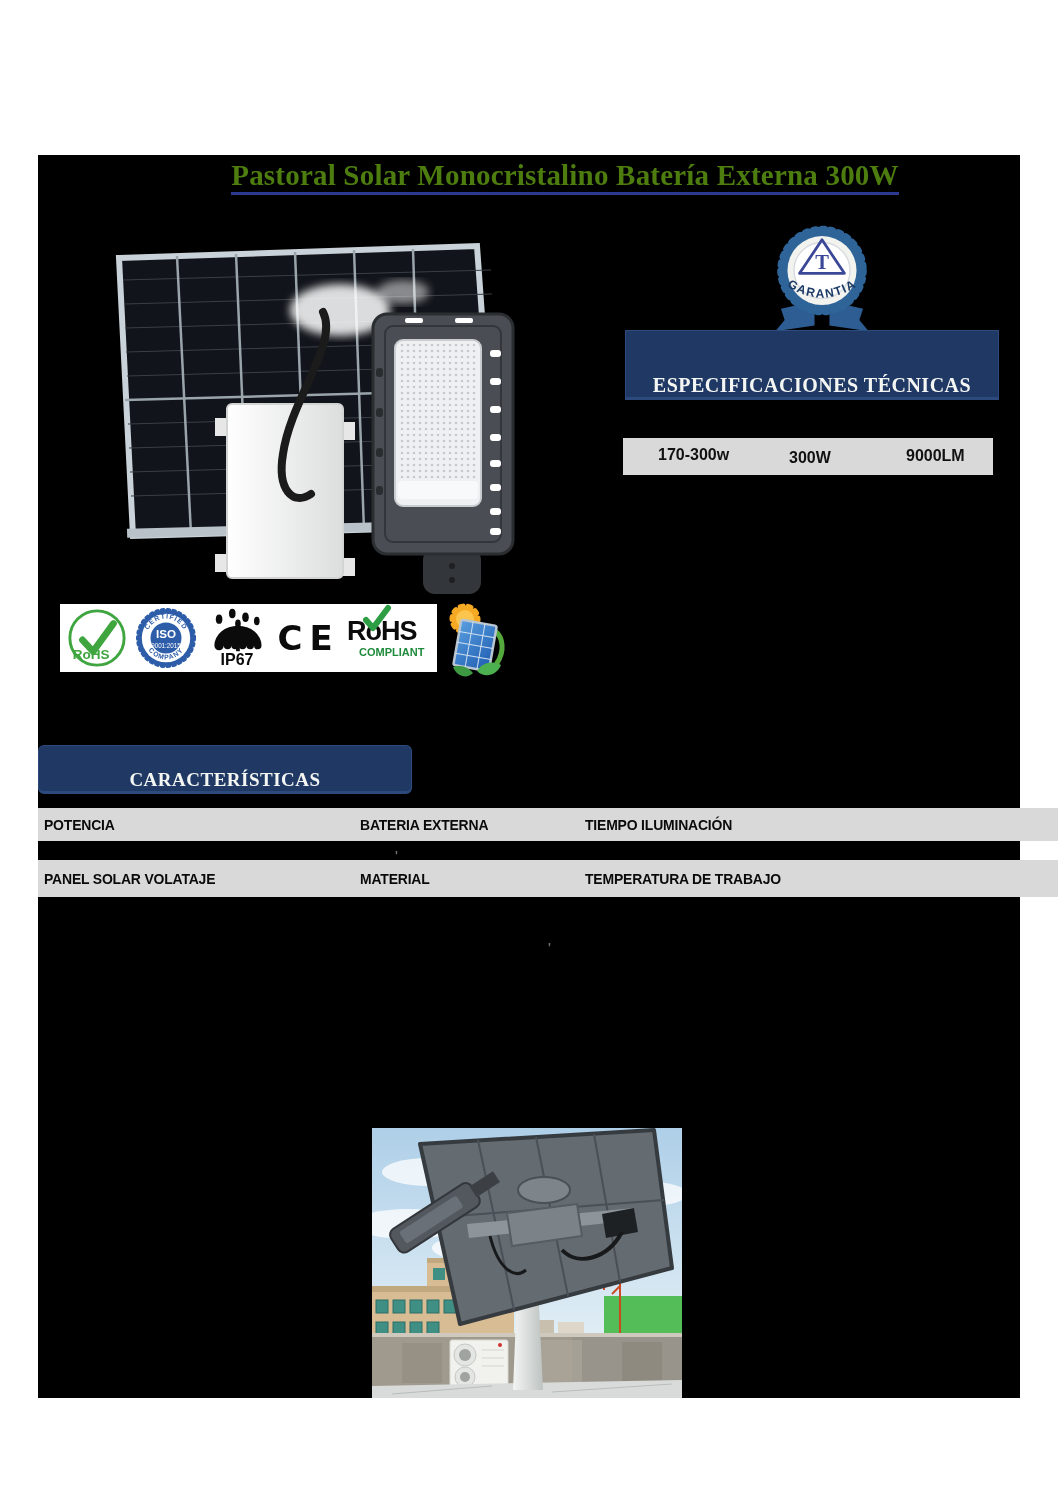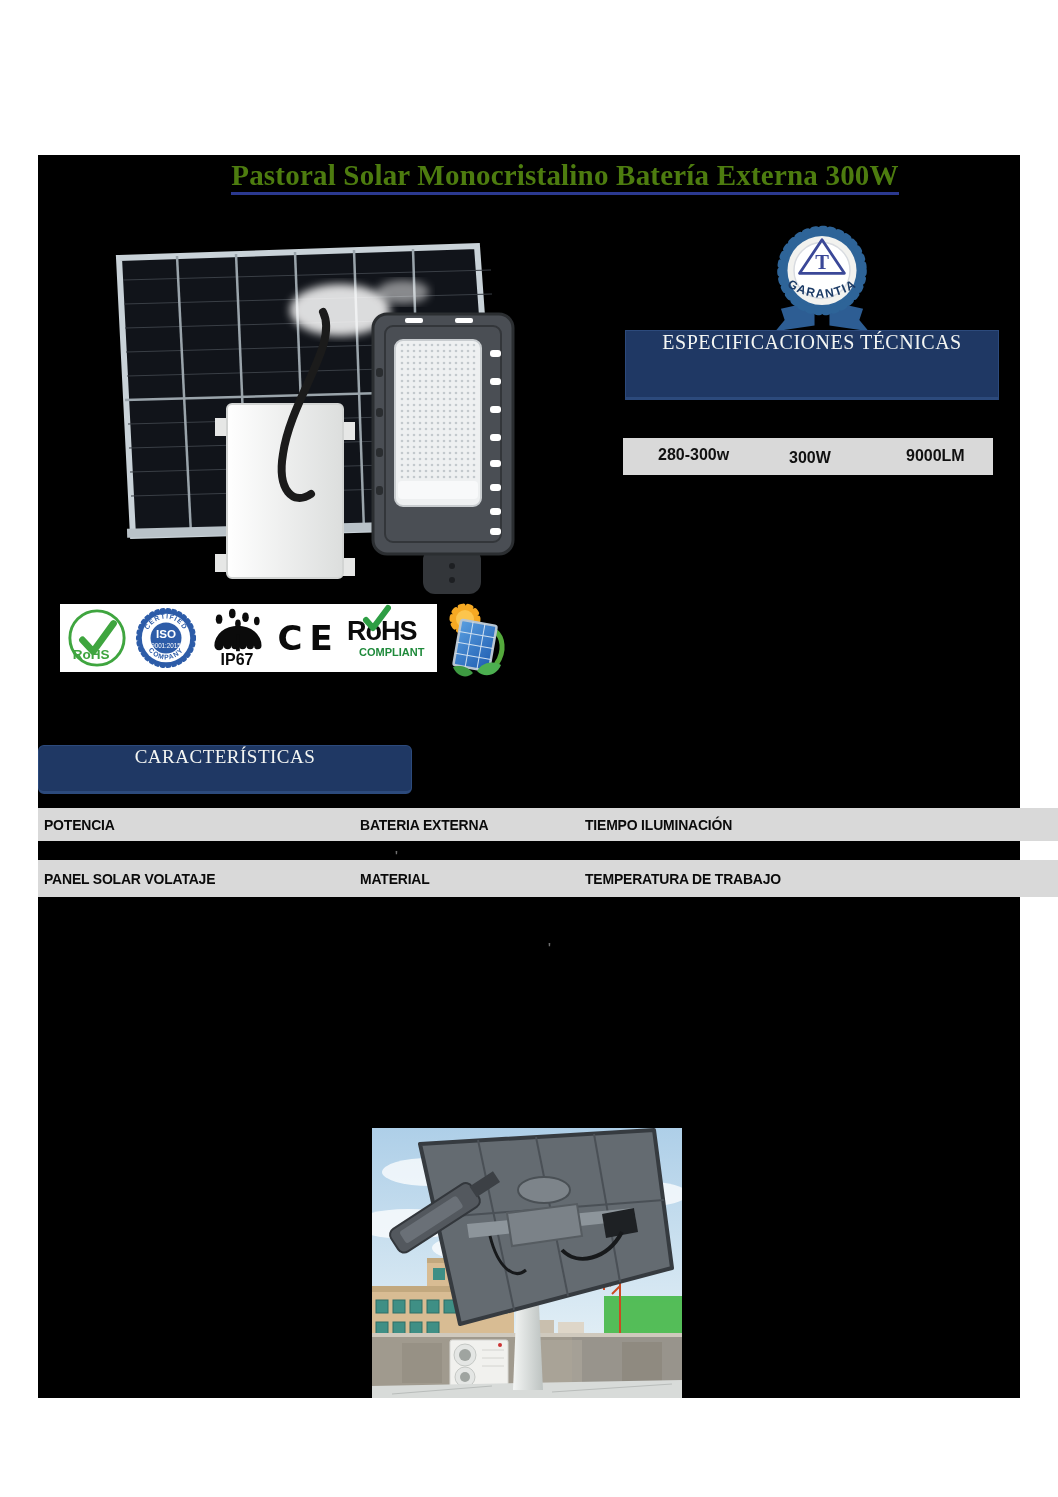--- a/index.html
+++ b/index.html
@@ -8,22 +8,22 @@
   #sheet{position:absolute;left:38px;top:155px;width:982px;height:1243px;background:#000000;}
 
   
   .doc-title{position:absolute;left:0;top:4px;width:100%;text-align:center;
     font-family:"Liberation Serif",serif;font-weight:bold;font-size:29px;letter-spacing:0.2px;
     color:#4d7c0f;margin-left:36px;}
   .doc-title span{border-bottom:3px solid #2b3990;padding-bottom:1px;}
 
   
   .navy-bar{position:absolute;background:#1f3864;border:1px solid #2c4a7c;border-bottom:3px solid #2c4a7c;
-    color:#f4f6f3;font-family:"Liberation Serif",serif;font-weight:normal;
-    display:flex;align-items:flex-start;justify-content:center;letter-spacing:0.5px;}
+    color:#f4f6f3;font-family:"Liberation Serif",serif;font-weight:bold;
+    display:flex;align-items:flex-end;justify-content:center;letter-spacing:0.5px;}
   #spec-header{left:587px;top:175px;width:372px;height:66px;font-size:20px;}
   #features-header{left:0;top:590px;width:372px;height:45px;font-size:19px;border-radius:6px;}
 
   
   #spec-row{position:absolute;left:585px;top:283px;width:370px;height:37px;background:#d9d9d9;}
   #spec-row .val{position:absolute;font-weight:bold;font-size:16px;color:#111;}
 
   
   .frow{position:absolute;left:0;width:982px;background:#d9d9d9;padding-left:46px;}
   .frow .cell{position:absolute;top:50%;transform:translateY(-50%) scaleX(0.9);transform-origin:0 50%;
@@ -145,21 +145,21 @@
         </defs>
       <text font-family="Liberation Sans,sans-serif" font-size="13" font-weight="bold" fill="#1c3b66" letter-spacing="1.5">
         <textPath href="#garc" startOffset="50%" text-anchor="middle">GARANTIA</textPath>
       </text>
     </svg>
 
     <div id="spec-header" class="navy-bar">
       <span>ESPECIFICACIONES TÉCNICAS</span>
     </div>
     <div id="spec-row">
-      <span class="val" style="left:35px;top:8px;">280-300w</span>
+      <span class="val" style="left:35px;top:8px;">170-300w</span>
       <span class="val" style="left:166px;top:11px;">300W</span>
       <span class="val" style="left:283px;top:9px;">9000LM</span>
     </div>
 
     <div id="cert-strip">
 
       <svg class="cert" width="62" height="62" viewBox="0 0 64 64">
         <circle cx="32" cy="32" r="28" fill="#ffffff" stroke="#3fa53f" stroke-width="3"></circle>
         <path d="M17,34 L28,46 L49,17" fill="none" stroke="#3fa53f" stroke-width="7" stroke-linecap="round" stroke-linejoin="round"></path>
         <text x="7" y="54" font-family="Liberation Sans,sans-serif" font-size="14" font-weight="bold" fill="#3fa53f">RoHS</text>

